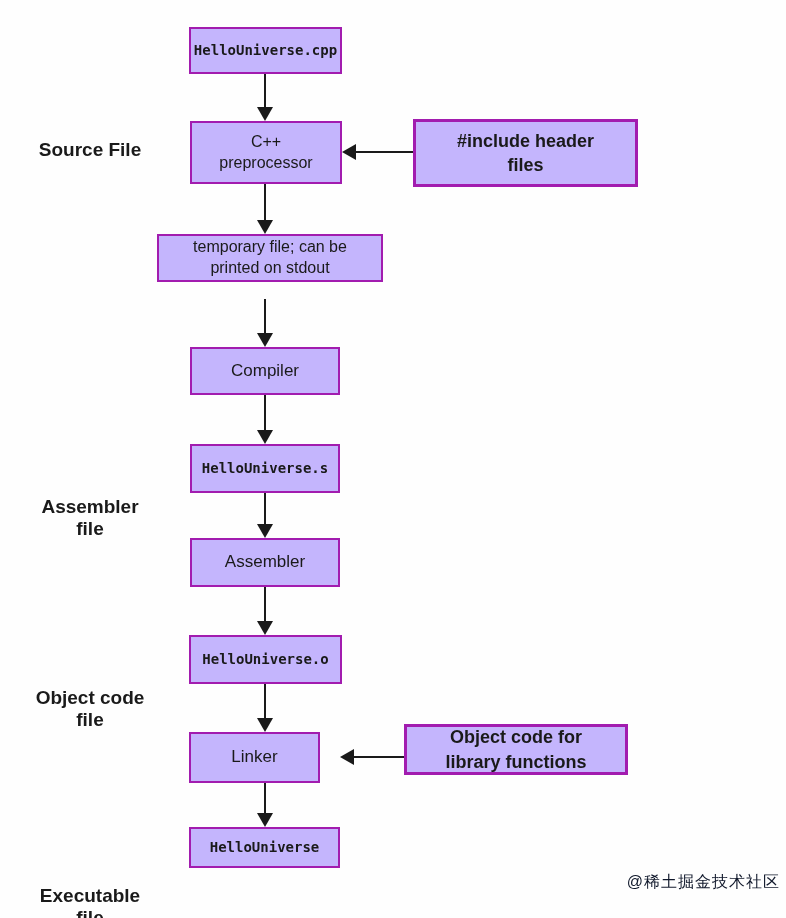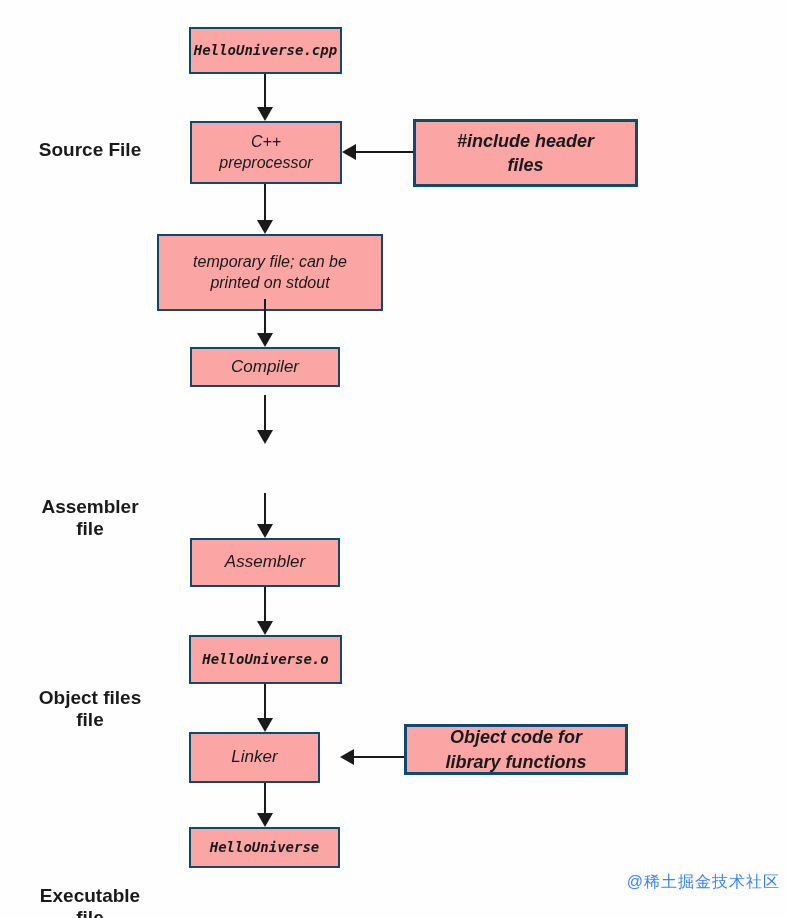--- a/index.html
+++ b/index.html
@@ -8,31 +8,30 @@
     background: #fefefe;
     position: relative;
     font-family: "Liberation Sans", sans-serif;
     color: #1a1a1a;
     overflow: hidden;
   }
   .canvas { position: absolute; left: 0; top: 0; width: 786px; height: 918px; }
 
   .box {
     position: absolute;
-    background: #fca5a5;
-    border: 2px solid #0c4a6e;
+    background: #c4b5fd;
+    border: 2px solid #a21caf;
     display: flex;
     align-items: center;
     justify-content: center;
     text-align: center;
     font-size: 17px;
     line-height: 1.3;
     white-space: pre-line;
     box-sizing: border-box;
-    font-style: italic;
   }
   .box.mono {
     font-family: "DejaVu Sans Mono", monospace;
     font-weight: bold;
     font-size: 14px;
   }
   .box.side {
     border-width: 3px;
     font-weight: bold;
     font-size: 18px;
@@ -78,30 +77,30 @@
     border-bottom: 8px solid transparent;
     border-right: 14px solid #1a1a1a;
   }
   .h-arrow .line { height: 2px; flex: 1; background: #1a1a1a; }
 
   .watermark {
     position: absolute;
     right: 6px;
     top: 872px;
     font-size: 16px;
-    color: #3b82f6;
+    color: #0f172a;
     letter-spacing: 1px;
   }
 
   
   #box-source       { left: 189px; top: 27px;  width: 153px; height: 47px; }
   #box-preprocessor { left: 190px; top: 121px; width: 152px; height: 63px; }
   #box-include      { left: 413px; top: 119px; width: 225px; height: 68px; }
-  #box-tempfile     { left: 157px; top: 234px; width: 226px; height: 77px; }
-  #box-compiler     { left: 190px; top: 347px; width: 150px; height: 40px; }
+  #box-tempfile     { left: 157px; top: 234px; width: 226px; height: 48px; }
+  #box-compiler     { left: 190px; top: 347px; width: 150px; height: 48px; }
   #box-assembly     { left: 190px; top: 444px; width: 150px; height: 49px; }
   #box-assembler    { left: 190px; top: 538px; width: 150px; height: 49px; }
   #box-object       { left: 189px; top: 635px; width: 153px; height: 49px; text-align: center; }
   #box-linker       { left: 189px; top: 732px; width: 131px; height: 51px; }
   #box-library      { left: 404px; top: 724px; width: 224px; height: 51px; }
   #box-executable   { left: 189px; top: 827px; width: 151px; height: 41px; }
 
   #label-source     { left: 18px; top: 93px;  width: 144px; }
   #label-assembler  { left: 18px; top: 450px; width: 144px; }
   #label-object     { left: 14px; top: 641px; width: 152px; }
@@ -120,31 +119,32 @@
   #arrow-library { left: 340px; top: 749px; width: 64px; }
 </style>
 </head>
 <body>
 
 <div class="canvas">
 
   <div class="stage-label" id="label-source">Source File</div>
   <div class="stage-label" id="label-assembler">Assembler
 file</div>
-  <div class="stage-label" id="label-object">Object files
+  <div class="stage-label" id="label-object">Object code
 file</div>
   <div class="stage-label" id="label-executable">Executable
 file</div>
 
   <div class="box mono" id="box-source">HelloUniverse.cpp</div>
   <div class="box small" id="box-preprocessor">C++
 preprocessor</div>
   <div class="box small" id="box-tempfile">temporary file; can be
 printed on stdout</div>
   <div class="box" id="box-compiler">Compiler</div>
+  <div class="box mono" id="box-assembly">HelloUniverse.s</div>
   <div class="box" id="box-assembler">Assembler</div>
   <div class="box mono" id="box-object">HelloUniverse.o</div>
   <div class="box" id="box-linker">Linker</div>
   <div class="box mono" id="box-executable">HelloUniverse</div>
 
   <div class="box side" id="box-include">#include header
 files</div>
   <div class="box side" id="box-library">Object code for
 library functions</div>
 

